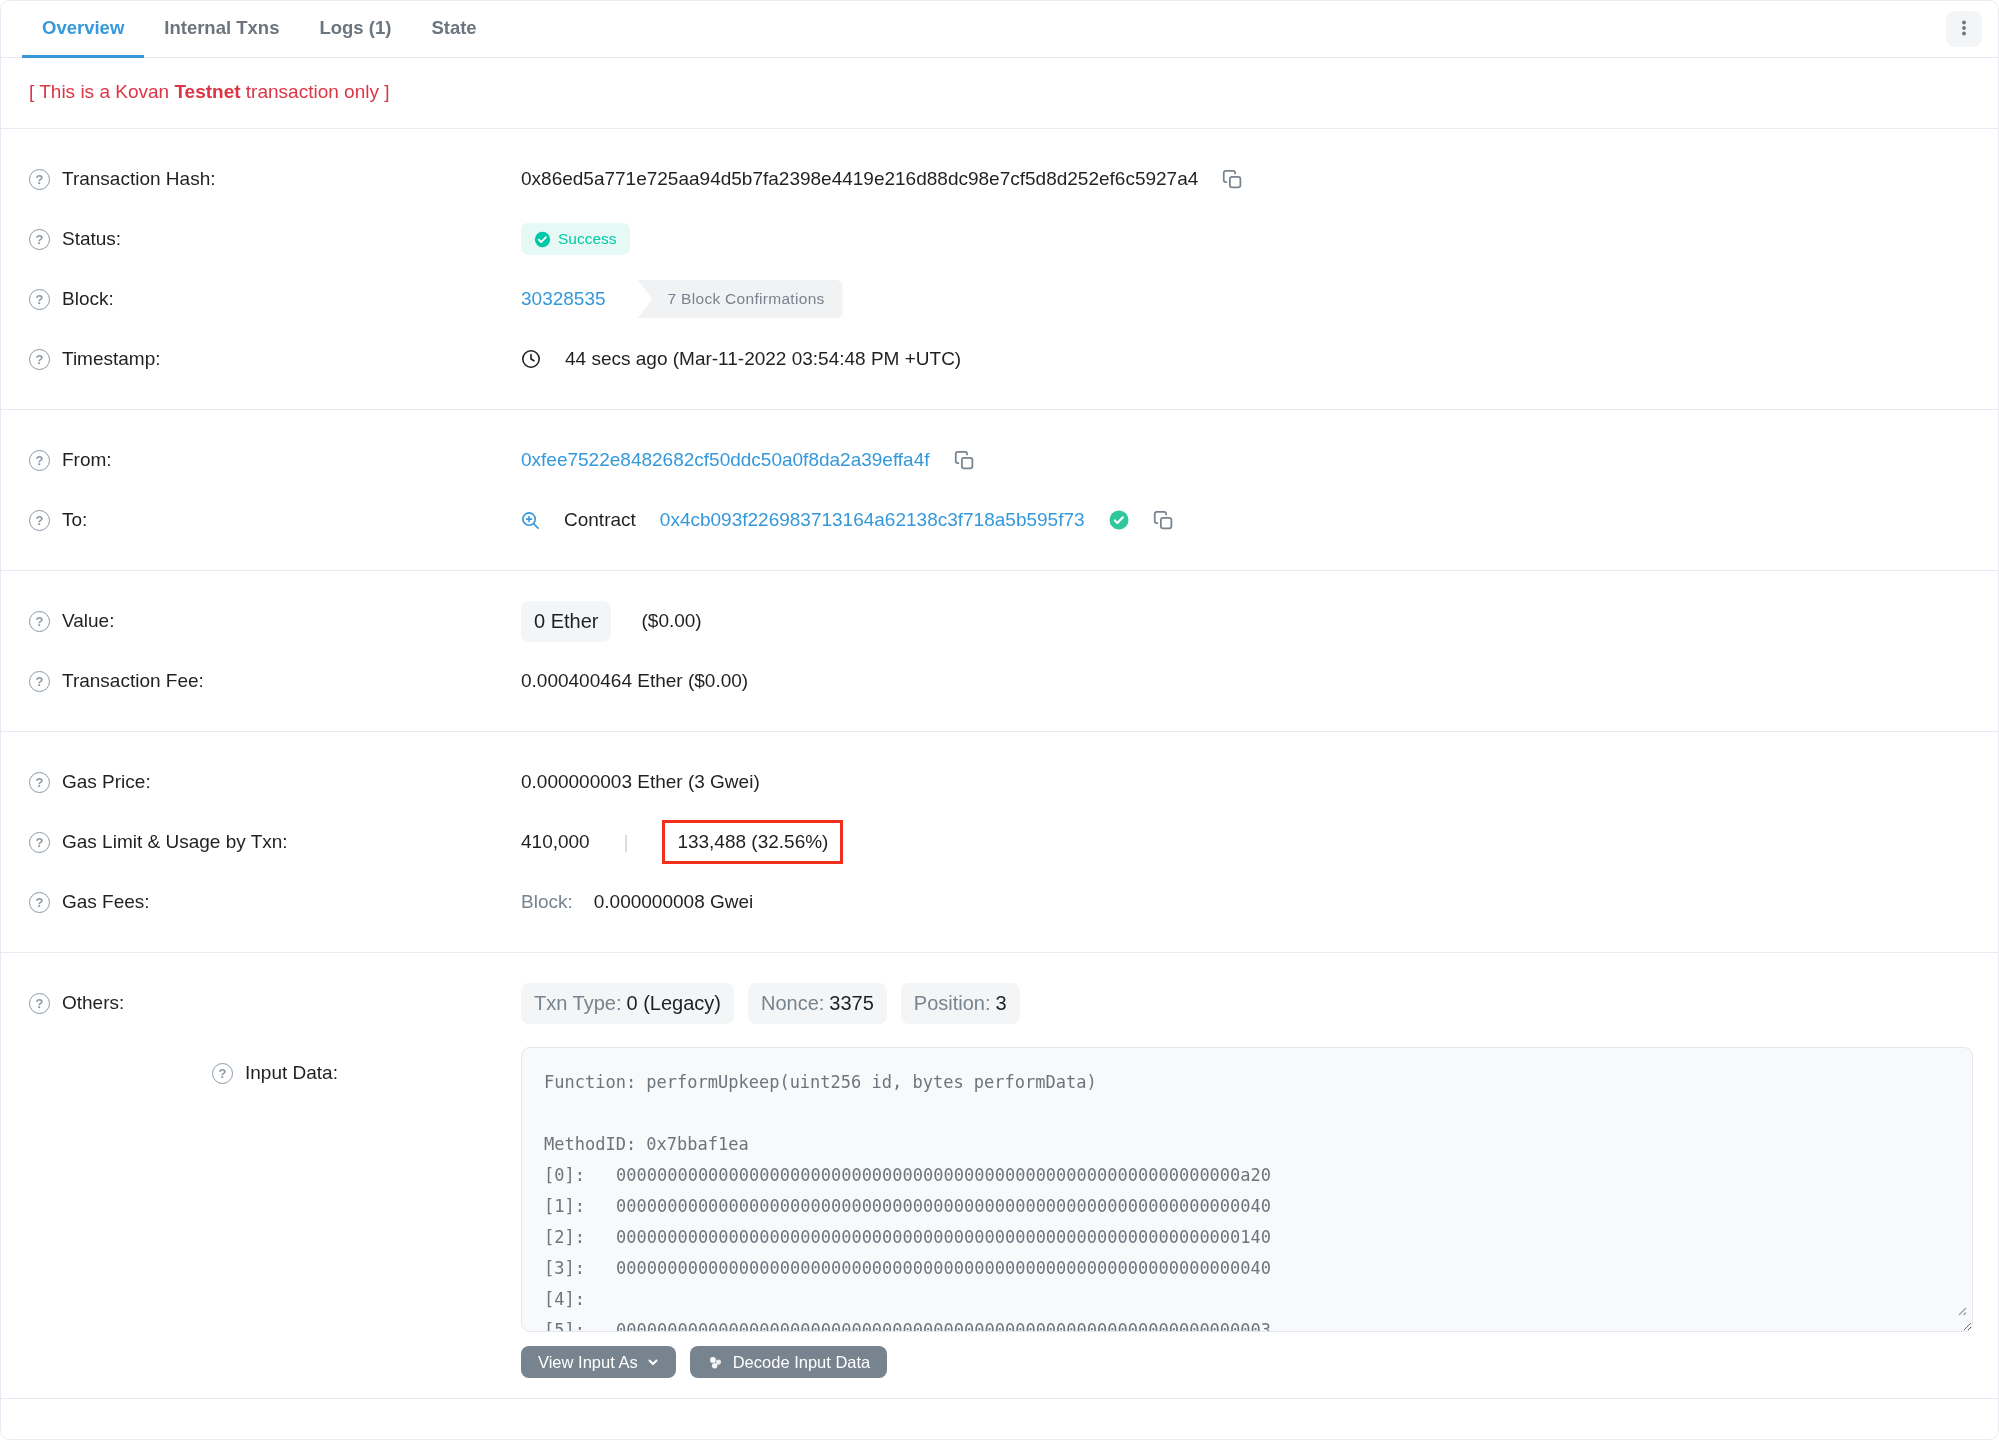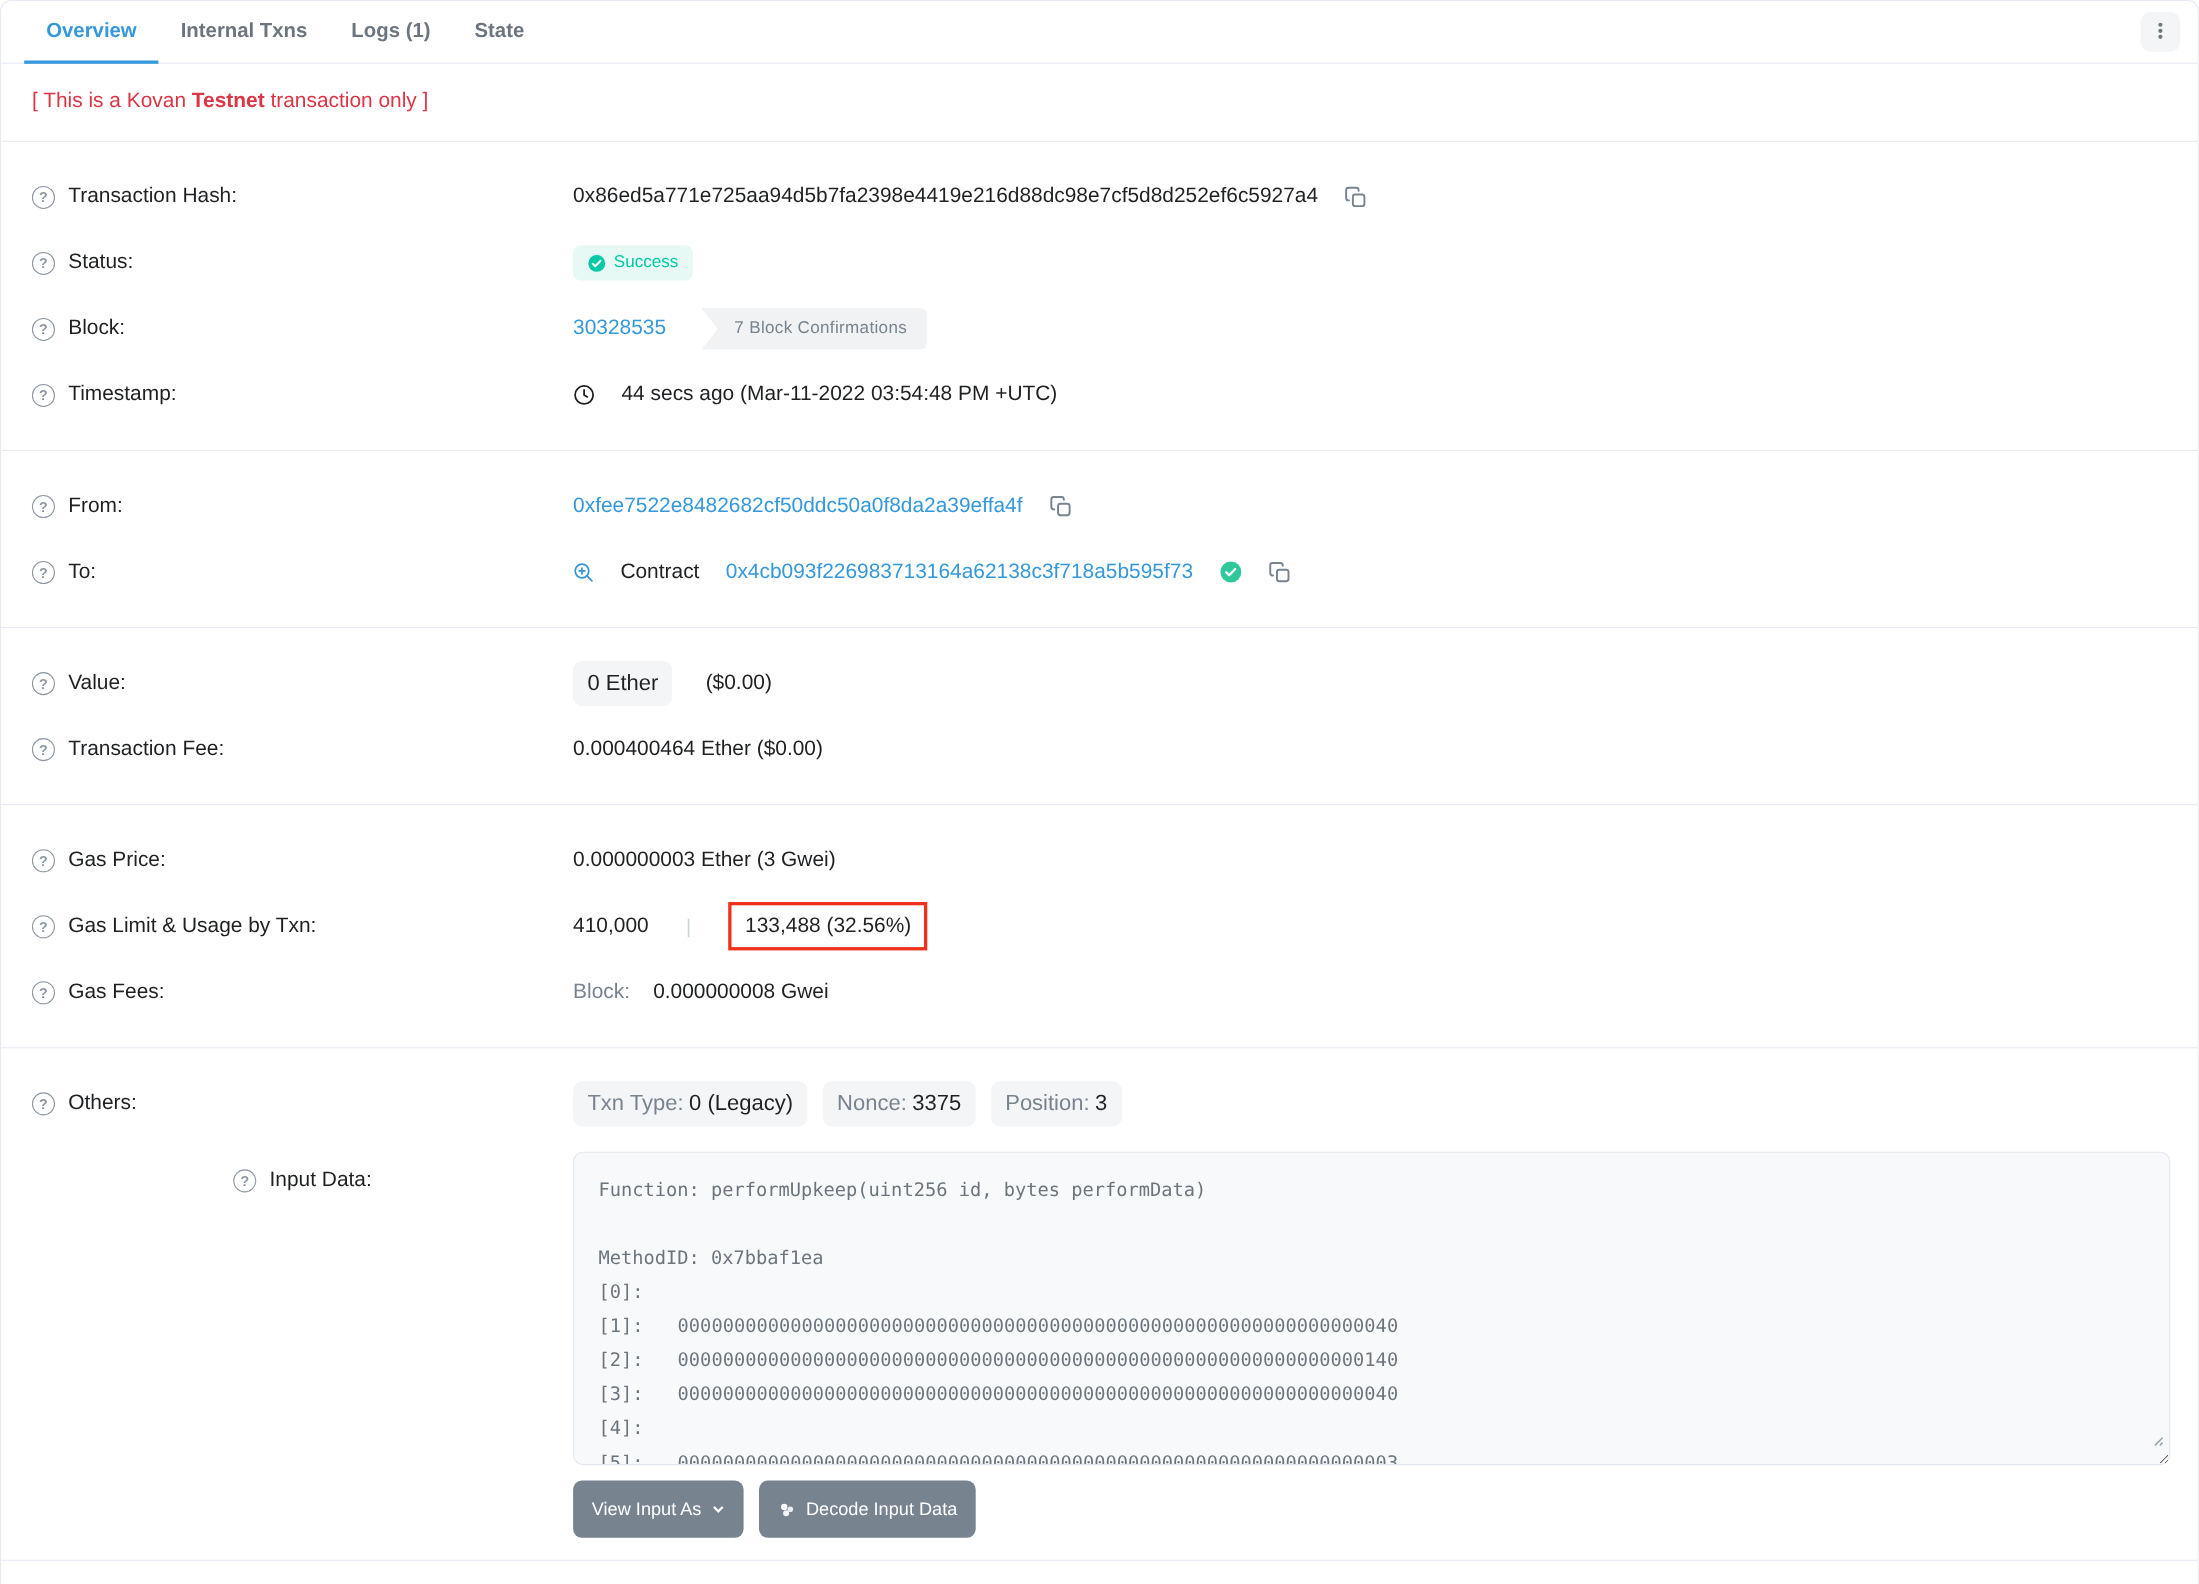--- a/index.html
+++ b/index.html
@@ -159,21 +159,21 @@
   .grip { position: absolute; right: 5px; bottom: 5px; }
 
   .btn-row { display: flex; gap: 14px; margin-top: 14px; }
   .btn {
     display: inline-flex; align-items: center; gap: 9px;
     background: #77838f;
     color: #fff;
     border: none;
     border-radius: 8px;
     padding: 0 17px;
-    height: 52px;
+    height: 32px;
     font-size: 16.5px;
     font-family: inherit;
     cursor: pointer;
   }
 
   .bottom-pad { height: 34px; }
 </style>
 </head>
 <body>
 
@@ -412,21 +412,21 @@
     <div class="row top" style="margin-top:14px;">
       <div class="row-label">
         <span class="qmark"></span>
         <span>Input Data:</span>
       </div>
       <div class="row-value" style="display:block;">
         <div class="inputdata-box">
           <div class="fn-line">Function: performUpkeep(uint256 id, bytes performData)</div>
           <div class="fn-line" style="margin-bottom:0;">MethodID: 0x7bbaf1ea</div>
           <div class="hexrow">
-            <span class="hk">[0]:</span>
+            <span class="hk">[0]:</span><span>0000000000000000000000000000000000000000000000000000000000000a20</span>
           </div>
           <div class="hexrow">
             <span class="hk">[1]:</span><span>0000000000000000000000000000000000000000000000000000000000000040</span>
           </div>
           <div class="hexrow">
             <span class="hk">[2]:</span><span>0000000000000000000000000000000000000000000000000000000000000140</span>
           </div>
           <div class="hexrow">
             <span class="hk">[3]:</span><span>0000000000000000000000000000000000000000000000000000000000000040</span>
           </div>

